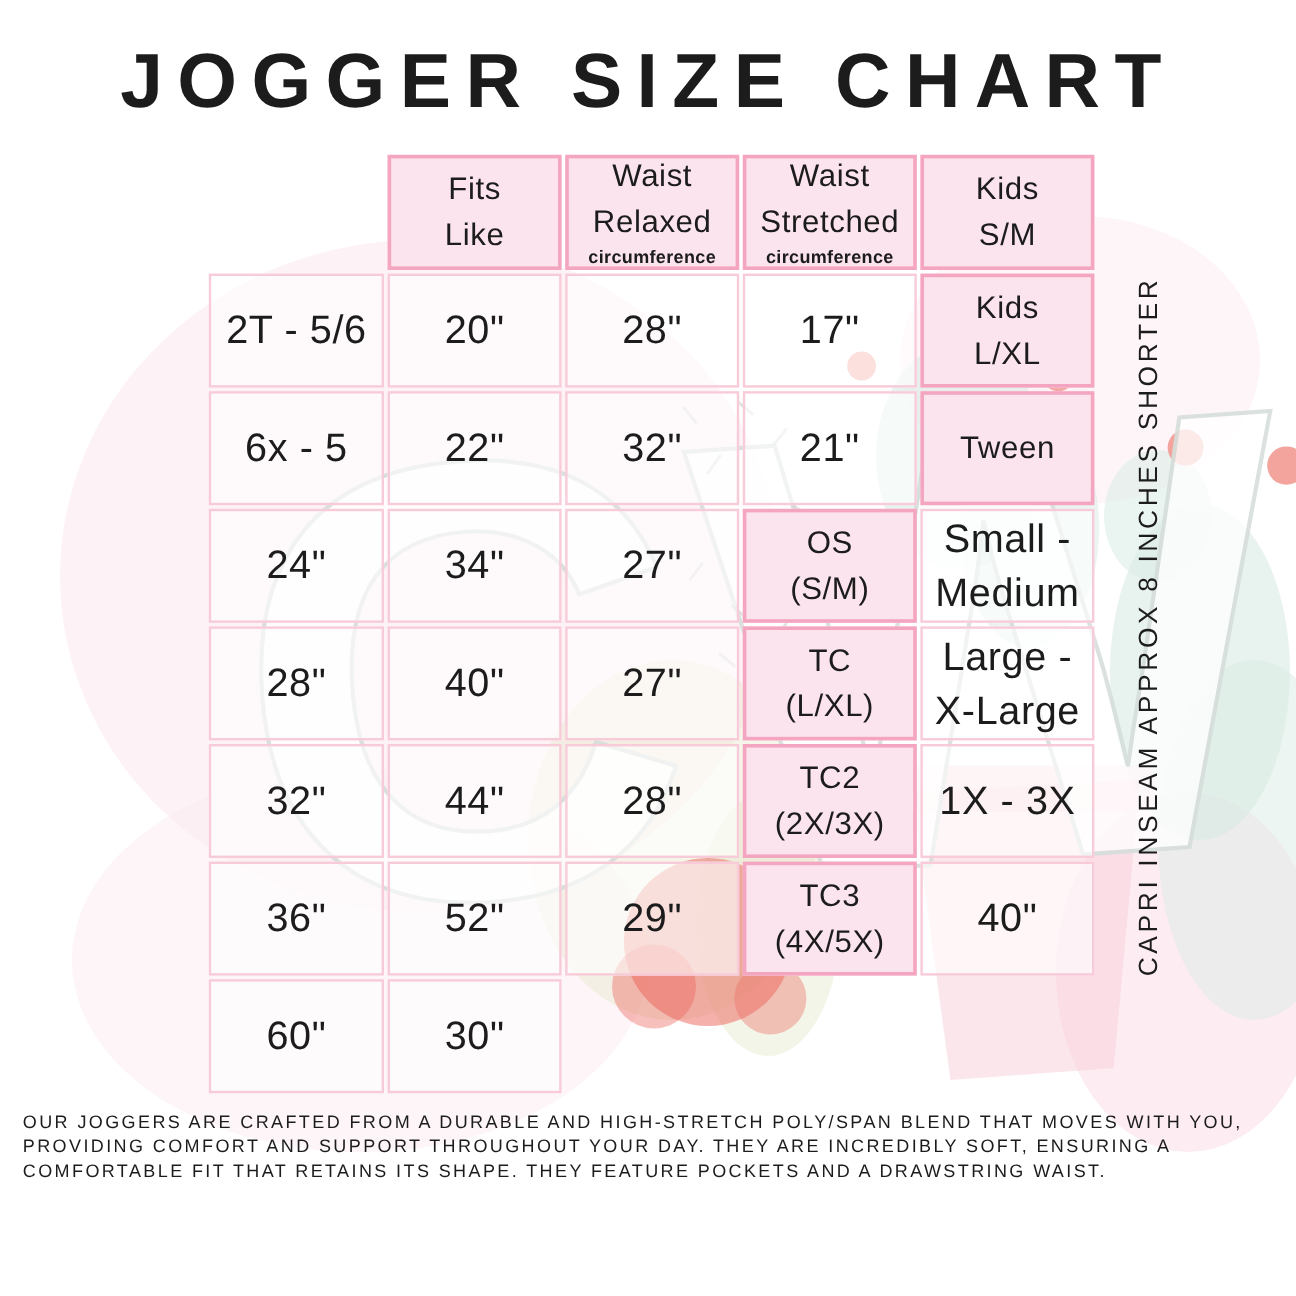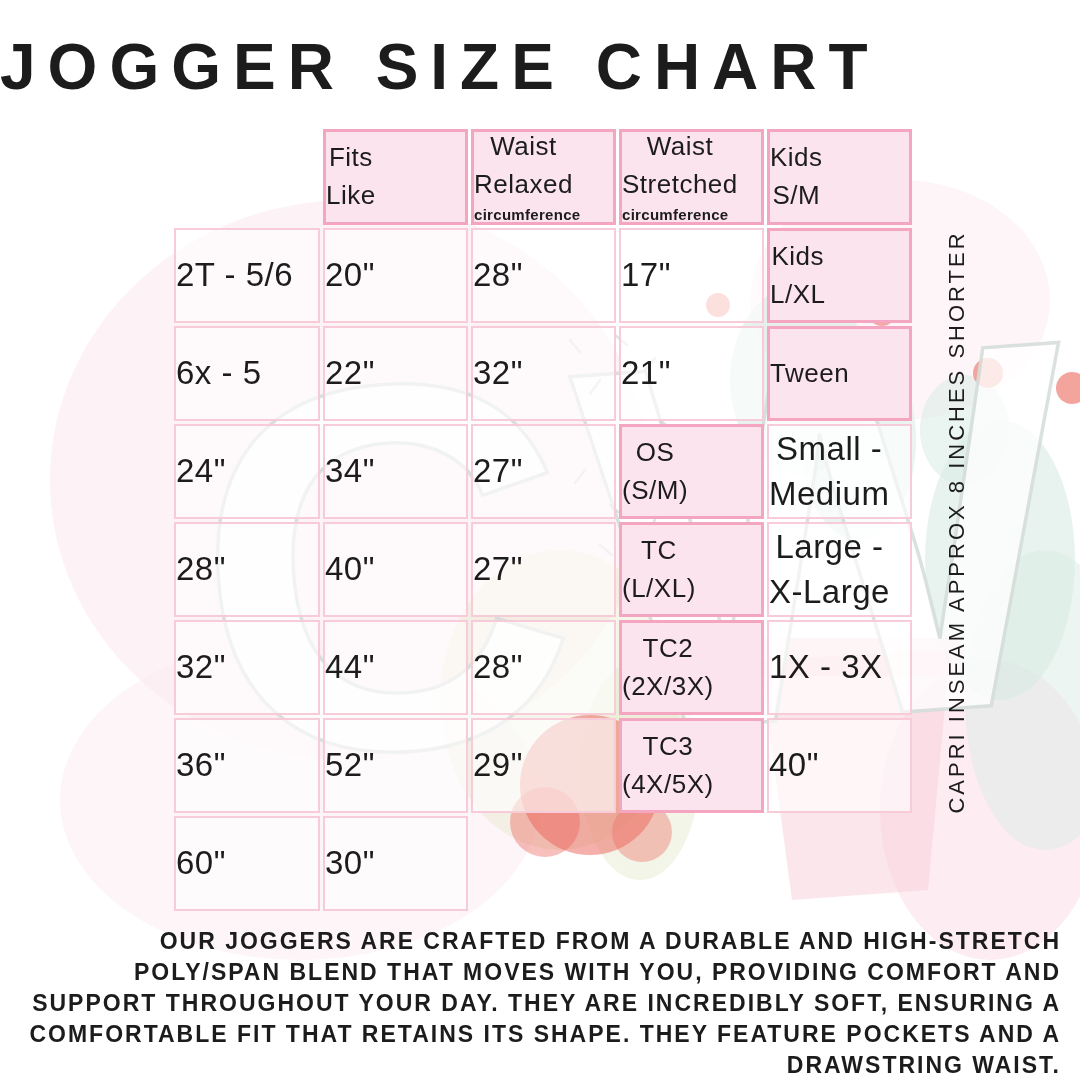--- a/index.html
+++ b/index.html
@@ -2,51 +2,51 @@
 <html><head>
 <meta charset="utf-8">
 <style>
   html,body{margin:0;padding:0;background:#ffffff;}
   .canvas{
     position:relative;width:1080px;height:1080px;overflow:hidden;background:#ffffff;
     font-family:"Liberation Sans",sans-serif;color:#1c1c1c;
   }
   .bg-art{position:absolute;left:0;top:0;width:1080px;height:1080px;z-index:0;}
   .page-title{
-    position:absolute;top:30px;left:0;width:1080px;text-align:left;z-index:2;
+    position:absolute;top:30px;left:0;width:1080px;text-align:center;z-index:2;
     font-size:64px;font-weight:700;letter-spacing:12px;white-space:nowrap;
   }
   .size-table{
     position:absolute;left:174px;top:129px;z-index:1;
     display:grid;grid-template-columns:146px 145px 145px 145px 145px;
     grid-template-rows:96px repeat(7,95px);gap:3px;
   }
   .cell{
-    display:flex;flex-direction:column;align-items:flex-start;justify-content:center;
+    display:flex;flex-direction:column;align-items:center;justify-content:center;
     text-align:center;white-space:pre-line;box-sizing:border-box;
   }
   .cell.blank{background:transparent;border:none;}
   .cell.head,.cell.rowhead{
     background:#fce4ee;border:3px solid #f4a6c1;
     font-size:26px;letter-spacing:0.5px;line-height:1.45;font-weight:500;
   }
   .cell.data{
     background:rgba(255,255,255,0.62);border:2px solid #f8cbd9;
     font-size:33px;letter-spacing:0.5px;line-height:1.35;font-weight:400;
   }
   .head .sub{font-size:15px;letter-spacing:0.3px;margin-top:1px;font-weight:700;}
   .side-note{
     position:absolute;left:957px;top:522px;z-index:2;
     transform:translate(-50%,-50%) rotate(-90deg);
     white-space:nowrap;font-size:22px;letter-spacing:3px;font-weight:500;
   }
   .description{
     position:absolute;top:926px;left:50%;transform:translateX(-50%);z-index:2;
-    width:1042px;text-align:right;text-transform:uppercase;
-    font-size:23px;font-weight:700;letter-spacing:2px;line-height:1.35;
+    width:1042px;text-align:left;text-transform:uppercase;
+    font-size:15px;font-weight:400;letter-spacing:2px;line-height:1.35;
   }
 </style>
 </head>
 <body>
 
 <div class="canvas">
 
   <svg class="bg-art" viewBox="0 0 1080 1080" xmlns="http://www.w3.org/2000/svg" aria-hidden="true">
     <ellipse cx="350" cy="480" rx="300" ry="280" fill="#fbe7ee" opacity="0.55"></ellipse>
     <ellipse cx="300" cy="800" rx="240" ry="160" fill="#fcebf1" opacity="0.5"></ellipse>

